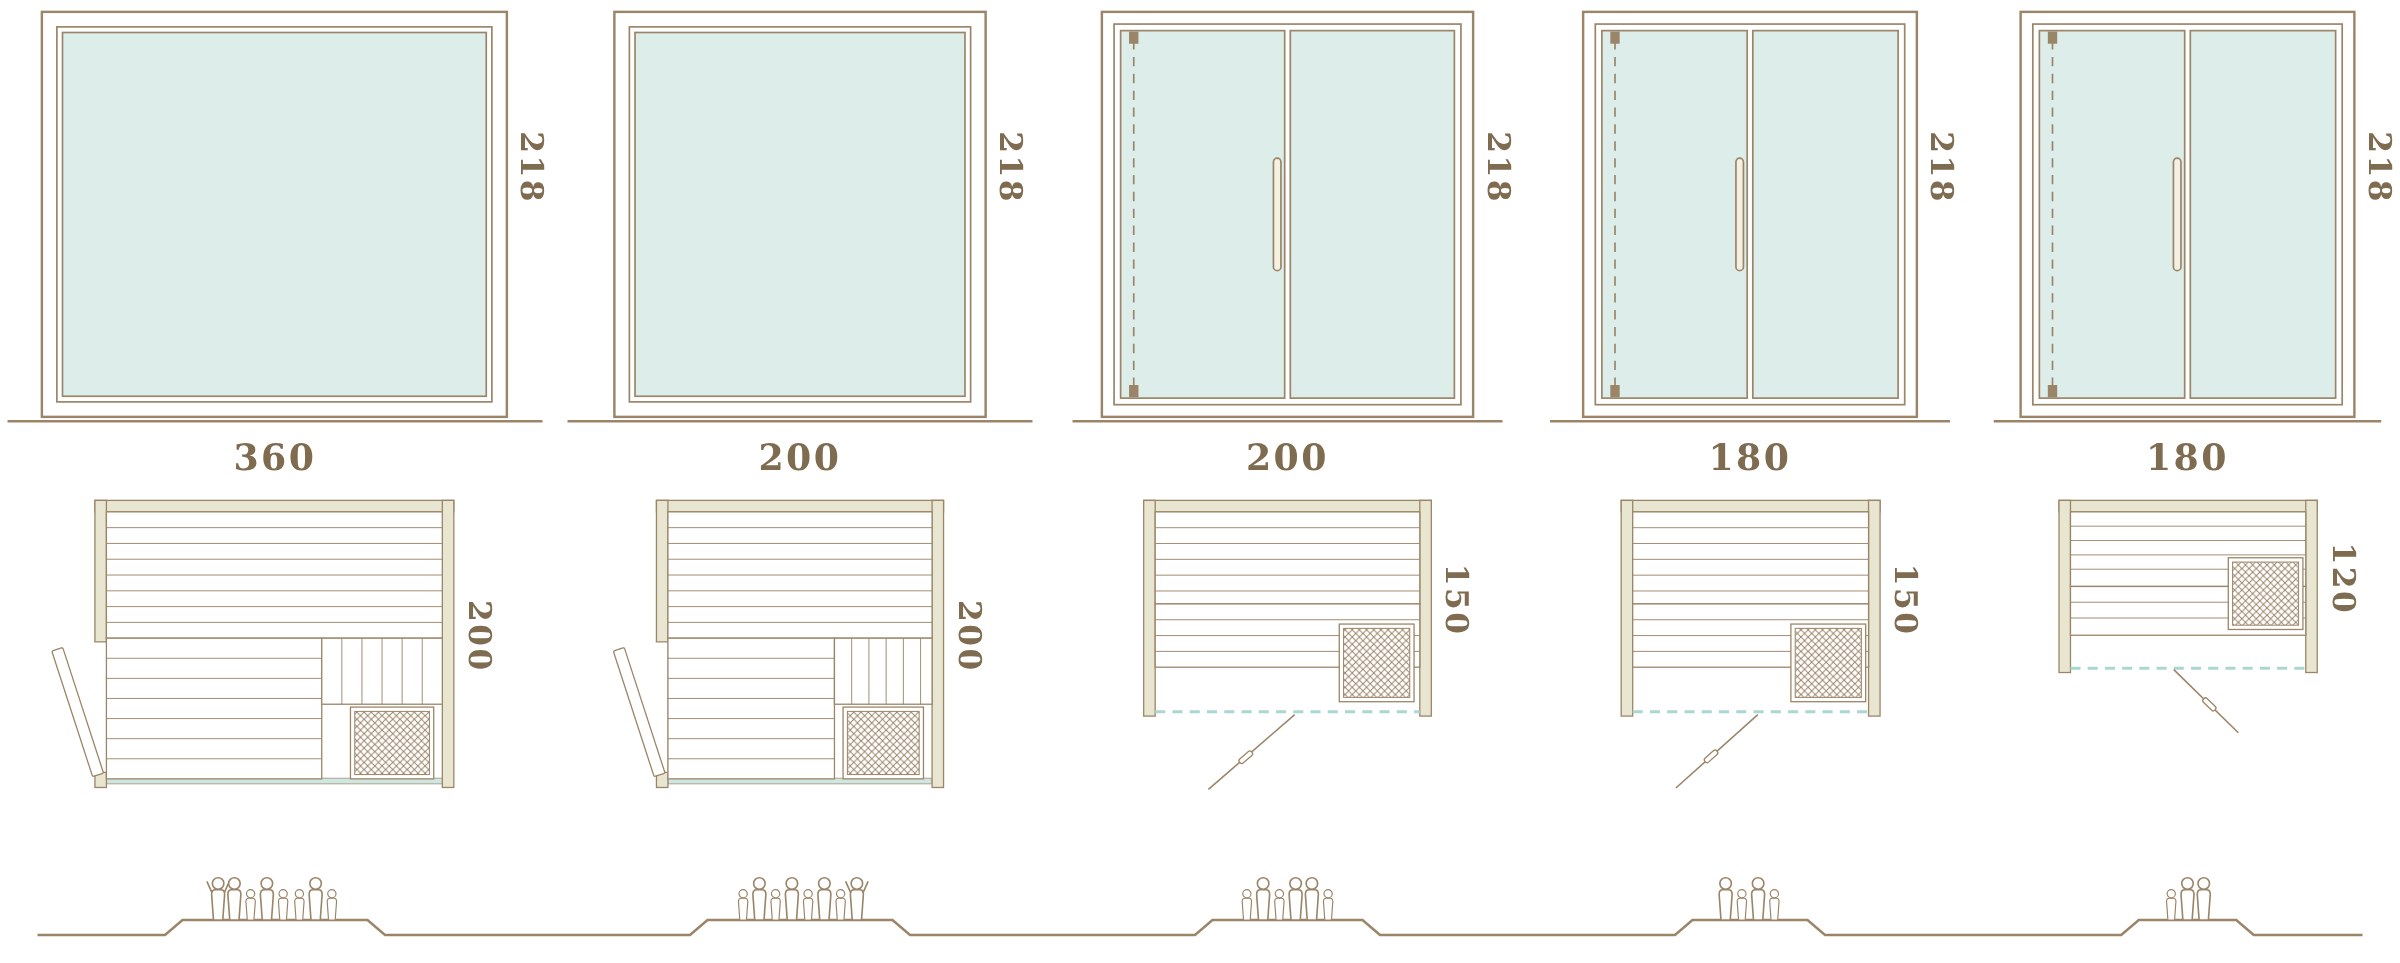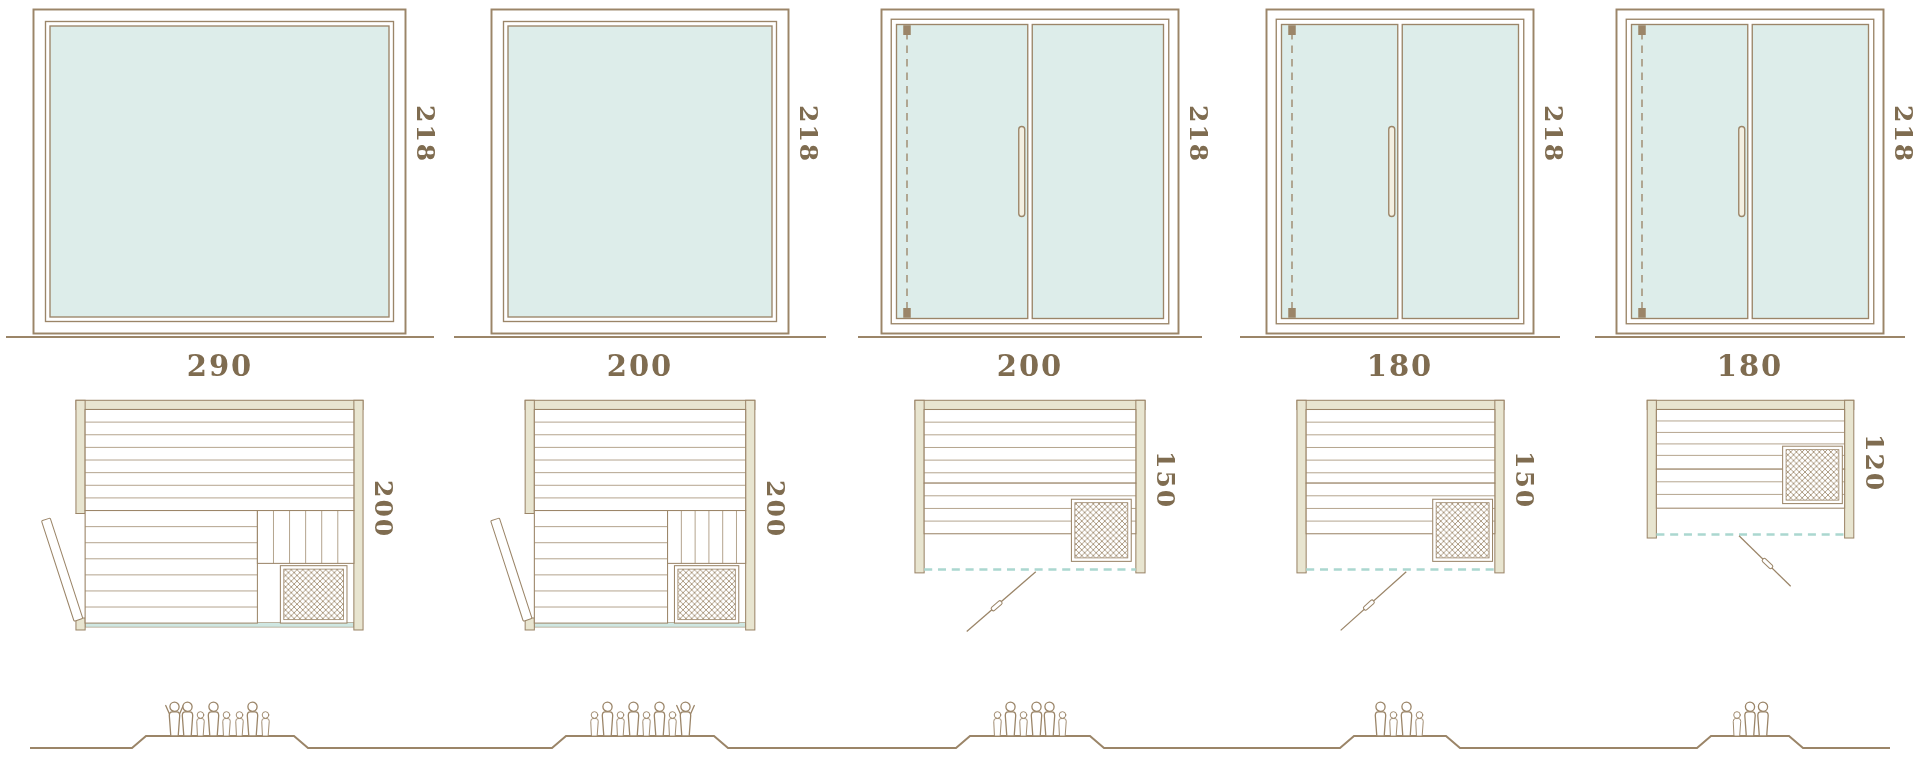--- a/index.html
+++ b/index.html
@@ -52,21 +52,21 @@
 <div id="canvas">
 
   <div class="col" style="left:0;width:440px">
     <svg class="abs" style="left:32px;top:8px" width="375" height="327" viewBox="0 0 250 218">
       <rect class="o" x="1" y="1" width="248" height="216"></rect>
       <rect class="s" x="9" y="9" width="232" height="200"></rect>
       <rect class="g" x="12" y="12" width="226" height="194"></rect>
     </svg>
     <div class="gline" style="left:6px;top:336px;width:428px"></div>
     <div class="dim-v" style="left:411px;top:105px">218</div>
-    <div class="dim-w" style="top:349px">290</div>
+    <div class="dim-w" style="top:349px">360</div>
 
     <svg class="abs" style="left:39px;top:398px" width="361" height="294" viewBox="-32 -2 314 256">
       <defs>
         <pattern id="hatch1" width="5" height="5" patternUnits="userSpaceOnUse">
           <path d="M0 0 L5 5 M0 5 L5 0" stroke="#9b8568" stroke-width="0.7"></path>
         </pattern>
       </defs>
       <rect class="sill" x="8" y="193.5" width="234" height="4"></rect>
       <rect class="w" x="0" y="0" width="250" height="8"></rect>
       <rect class="w" x="0" y="0" width="8" height="200"></rect>

